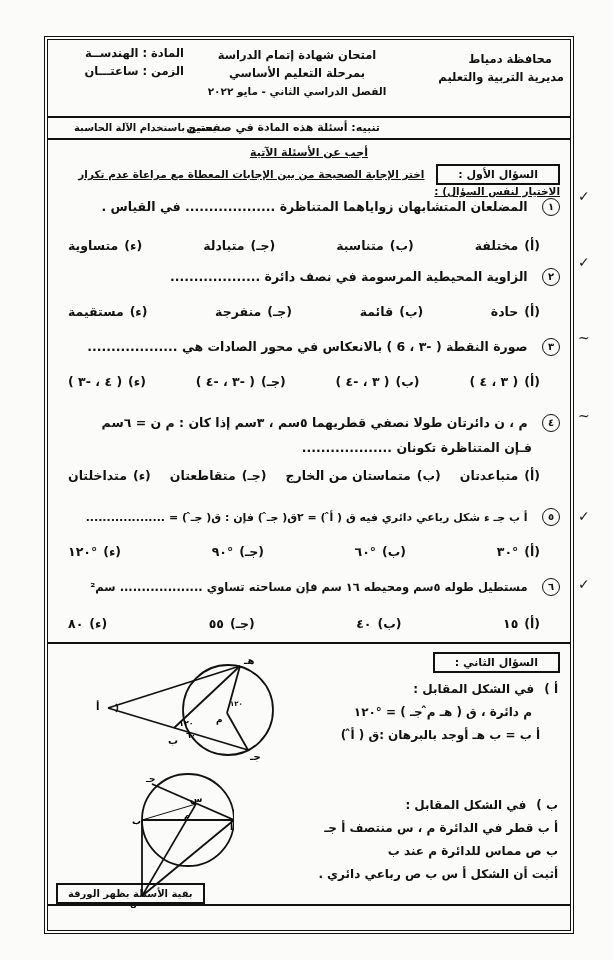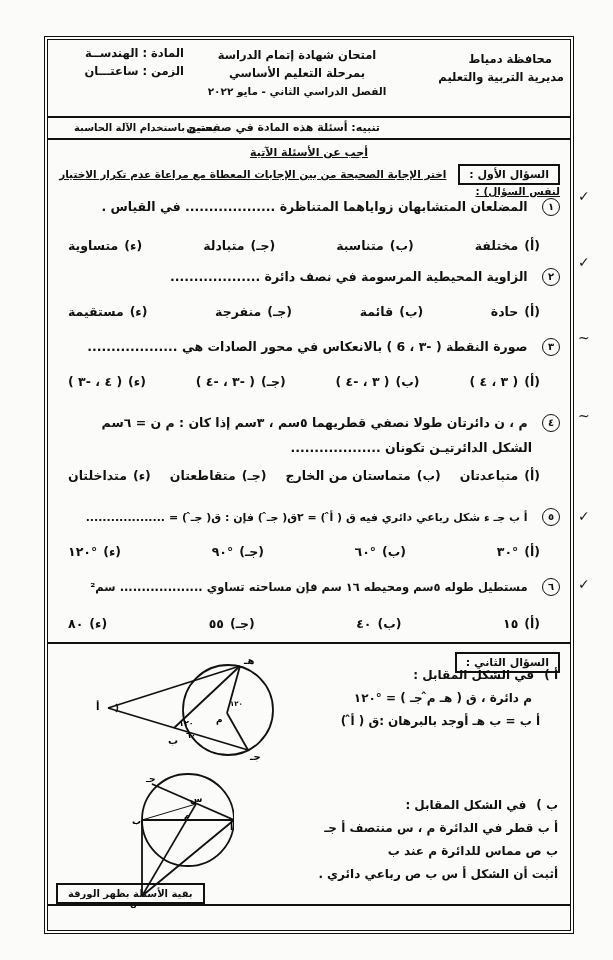--- a/index.html
+++ b/index.html
@@ -21,21 +21,21 @@
   .note-row {
     position: absolute; left: 0; top: 78px; width: 100%; height: 22px;
     border-bottom: 2px solid #111; direction: rtl; font-weight: bold; font-size: 11px;
   }
   .note-row .n1 { position: absolute; right: 190px; top: 3px; }
   .note-row .n2 { position: absolute; left: 26px; top: 4px; font-size: 10px; }
 
   .instr { position: absolute; top: 106px; width: 100%; text-align: center; font-weight: bold; font-size: 11px; text-decoration: underline; direction: rtl; }
 
   .q-head { position: absolute; direction: rtl; font-weight: bold; font-size: 11px; }
-  .q-box { display: inline-block; border: 2px solid #111; padding: 2px 9px; font-size: 11px; }
+  .q-box { display: inline-block; border: 2px solid #111; padding: 2px 20px; font-size: 11px; }
   .q-desc { text-decoration: underline; margin-right: 8px; font-size: 10.5px; }
 
   .item { position: absolute; right: 10px; left: 8px; direction: rtl; font-weight: bold; font-size: 12.5px; }
   .num { display: inline-block; width: 18px; height: 18px; border: 1.5px solid #111; border-radius: 50%; text-align: center; font-size: 10px; line-height: 15px; margin-left: 10px; vertical-align: middle; }
   .opts { position: absolute; right: 30px; left: 20px; direction: rtl; font-weight: bold; font-size: 12.5px; display: flex; justify-content: space-between; }
   .opt .lbl { margin-left: 6px; }
 
   .sep { position: absolute; left: 0; width: 100%; border-top: 2px solid #111; }
 
   .q2-box { position: absolute; right: 10px; top: 612px; margin-left: 20px; }
@@ -109,21 +109,21 @@
     <span class="opt"><span class="lbl">(ب)</span><span>( ٣ ، -٤ )</span></span>
     <span class="opt"><span class="lbl">(جـ)</span><span>( -٣ ، -٤ )</span></span>
     <span class="opt"><span class="lbl">(ء)</span><span>( ٤ ، -٣ )</span></span>
   </div>
 
   <div class="item" style="top:374px;">
     <span class="num">٤</span>
     <span>م ، ن دائرتان طولا نصفي قطريهما ٥سم ، ٣سم إذا كان : م ن = ٦سم</span>
   </div>
   <div class="item" style="top:400px; right:38px;">
-    <span>الشكل الدائرتيـن تكونان ...................</span>
+    <span>فـإن المتناظرة تكونان ...................</span>
   </div>
   <div class="opts" style="top:428px;">
     <span class="opt"><span class="lbl">(أ)</span><span>متباعدتان</span></span>
     <span class="opt"><span class="lbl">(ب)</span><span>متماستان من الخارج</span></span>
     <span class="opt"><span class="lbl">(جـ)</span><span>متقاطعتان</span></span>
     <span class="opt"><span class="lbl">(ء)</span><span>متداخلتان</span></span>
   </div>
 
   <div class="item" style="top:468px;">
     <span class="num">٥</span>
@@ -146,21 +146,21 @@
     <span class="opt"><span class="lbl">(جـ)</span><span>٥٥</span></span>
     <span class="opt"><span class="lbl">(ء)</span><span>٨٠</span></span>
   </div>
 
   <div class="sep" style="top:602px;"></div>
 
   <div class="q-head q2-box">
     <span class="q-box">السؤال الثاني :</span>
   </div>
 
-  <div class="sub" style="top:624px;">
+  <div class="sub" style="top:638px;">
     <div><span style="margin-left:10px;">أ )</span><span>في الشكل المقابل :</span></div>
     <div style="margin-right:26px;">م دائرة ،    ق ( هـ م̂ جـ ) = °١٢٠</div>
     <div style="margin-right:18px;">أ ب = ب هـ     أوجد بالبرهان :ق ( أ̂ )</div>
   </div>
 
   <svg style="position:absolute; left:46px; top:606px;" width="190" height="124" viewBox="0 0 190 124">
     <circle cx="134" cy="64" r="45" fill="none" stroke="#111" stroke-width="1.8"></circle>
     <line x1="14" y1="62" x2="146" y2="20" stroke="#111" stroke-width="1.8"></line>
     <line x1="14" y1="62" x2="154" y2="104" stroke="#111" stroke-width="1.8"></line>
     <line x1="80" y1="82" x2="146" y2="20" stroke="#111" stroke-width="1.8"></line>

